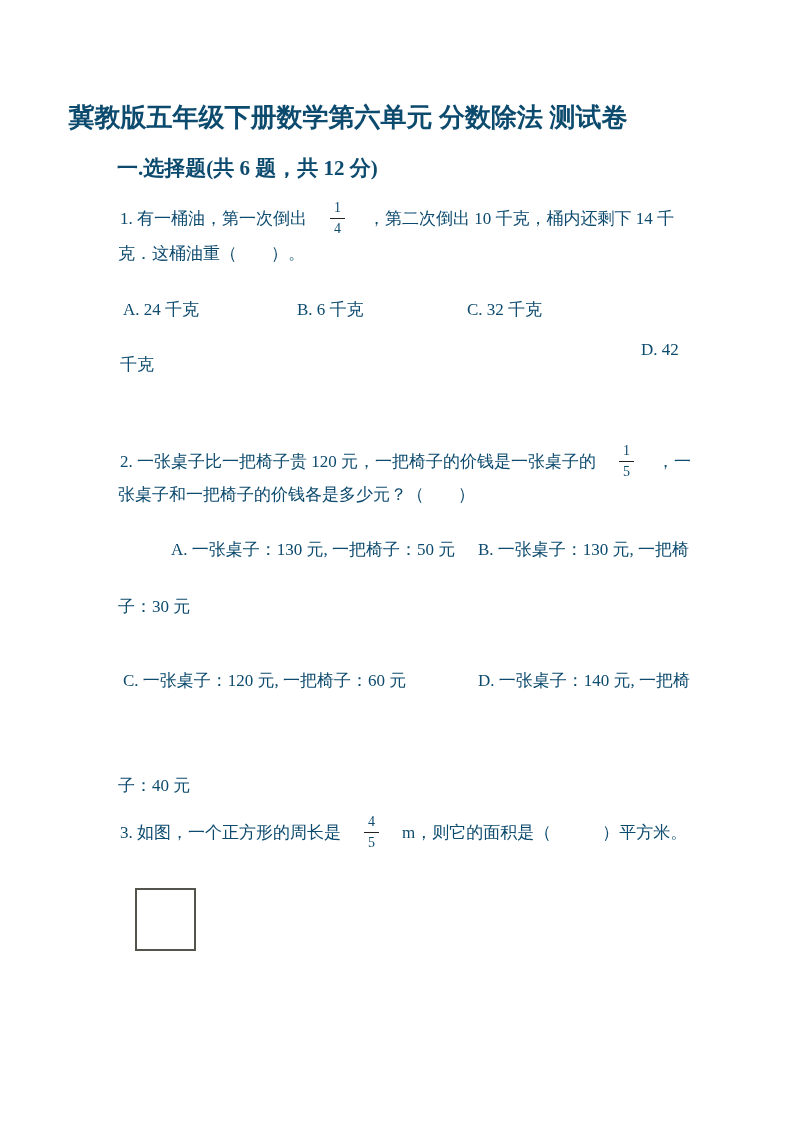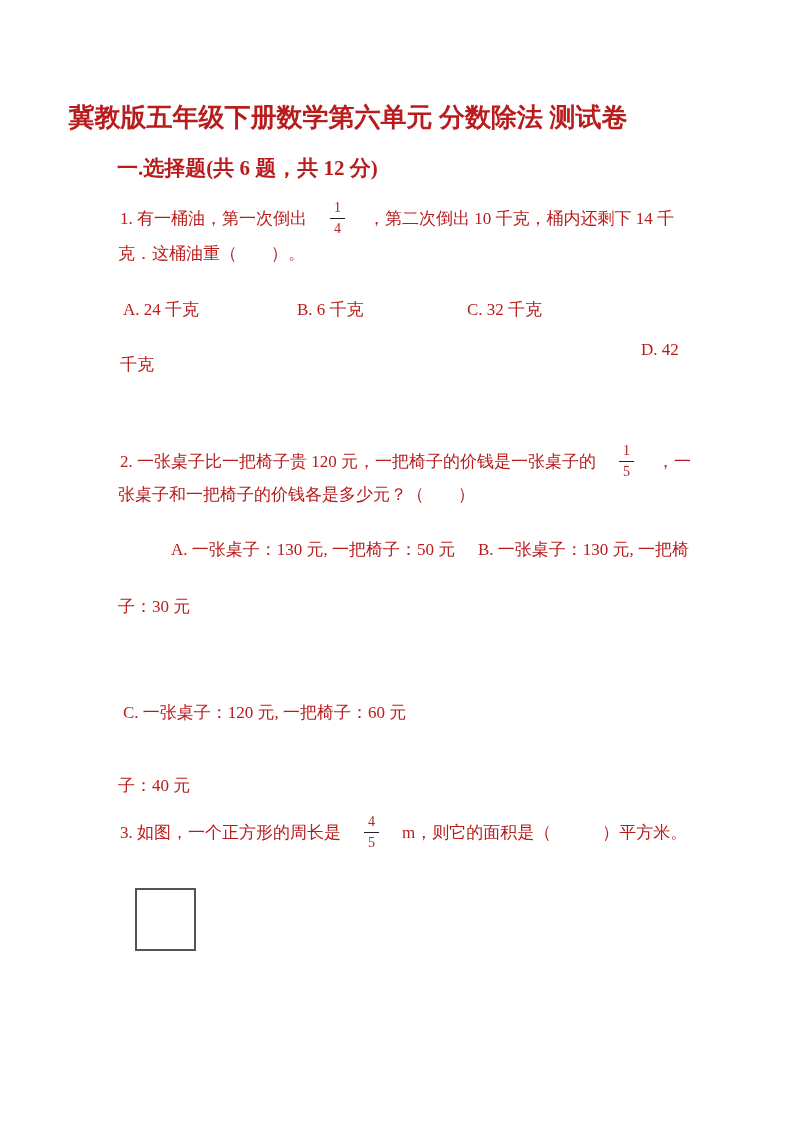--- a/index.html
+++ b/index.html
@@ -6,21 +6,21 @@
     margin: 0;
     padding: 0;
     background: #ffffff;
   }
   .page {
     position: relative;
     width: 696px;
     height: 1131px;
     background: #ffffff;
     font-family: "Liberation Serif", "DejaVu Serif", serif;
-    color: #b91c1c;
+    color: #0c4a6e;
     overflow: hidden;
   }
   .doc-title {
     position: absolute;
     top: 100px;
     left: 0;
     width: 100%;
     text-align: center;
     font-size: 26px;
     font-weight: bold;
@@ -92,21 +92,22 @@
 
   <div class="line" style="left:120px; top:446px;">
     <span>2. 一张桌子比一把椅子贵 120 元，一把椅子的价钱是一张桌子的</span><span class="frac"><span class="frac-num">1</span><span class="frac-den">5</span></span><span>，一</span>
   </div>
   <div class="line" style="left:118px; top:484px;">张桌子和一把椅子的价钱各是多少元？（　　）</div>
 
   <div class="line" style="left:123px; top:539px;margin-left:48px;">A. 一张桌子：130 元, 一把椅子：50 元</div>
   <div class="line" style="left:478px; top:539px;">B. 一张桌子：130 元, 一把椅</div>
   <div class="line" style="left:118px; top:596px;">子：30 元</div>
 
-  <div class="line" style="left:123px; top:670px;margin-top:32px;">C. 一张桌子：120 元, 一把椅子：60 元</div>
+  <div class="line" style="left:123px; top:670px;">C. 一张桌子：120 元, 一把椅子：60 元</div>
+  <div class="line" style="left:478px; top:670px;">D. 一张桌子：140 元, 一把椅</div>
   <div class="line" style="left:118px; top:727px;margin-top:48px;">子：40 元</div>
 
   <div class="line" style="left:120px; top:817px;">
     <span>3. 如图，一个正方形的周长是</span><span class="frac"><span class="frac-num">4</span><span class="frac-den">5</span></span><span>m，则它的面积是（　　　）平方米。</span>
   </div>
 
   <div class="square-figure"></div>
 
 </div>
 

